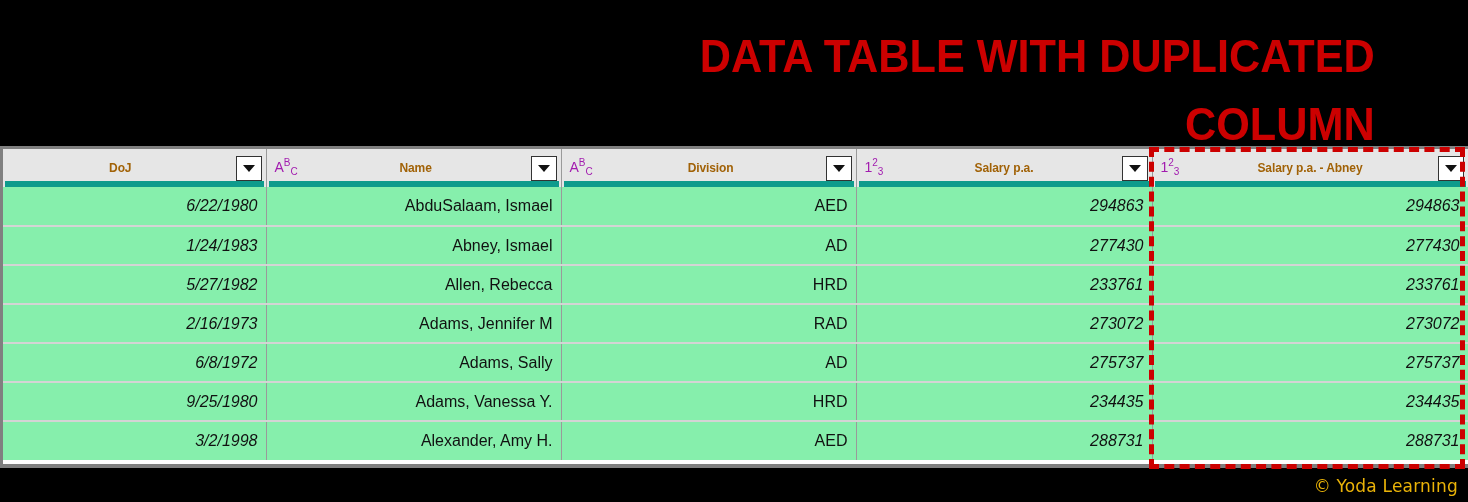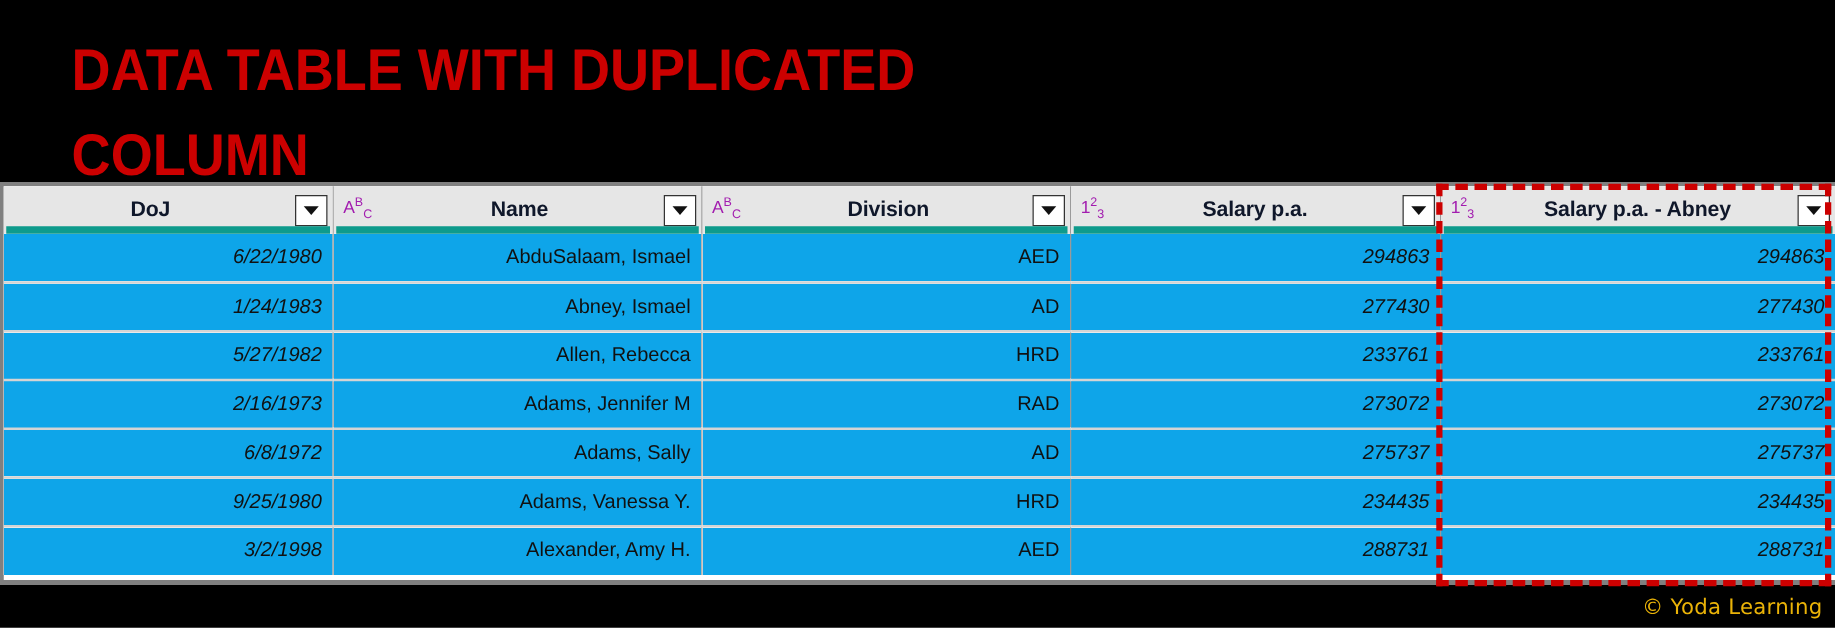--- a/index.html
+++ b/index.html
@@ -15,21 +15,21 @@
     position: relative;
   }
 
   
   #title-block {
     position: absolute;
     top: 0;
     left: 0;
     width: 1432px;
     height: 148px;
-    text-align: left;
+    text-align: right;
     color: #CC0000;
   }
   #title-line {
     font-family: "Liberation Sans Narrow", "Liberation Sans", sans-serif;
     font-weight: bold;
     font-size: 47px;
     line-height: 68px;
     letter-spacing: 0px;
     transform: scaleX(0.92);
     transform-origin: center center;
@@ -82,23 +82,23 @@
     color: #a21caf;
     margin-right: 9px;
     white-space: nowrap;
     line-height: 1;
     flex: 0 0 auto;
     font-family: "Liberation Sans", sans-serif;
   }
   .type-icon sup { font-size: 10px; vertical-align: super; }
   .type-icon sub { font-size: 10px; vertical-align: sub; }
   .hdr-label {
-    font-size: 17px;
+    font-size: 12px;
     font-weight: bold;
-    color: #0f172a;
+    color: #a16207;
     white-space: nowrap;
     overflow: hidden;
     flex: 1 1 auto;
     letter-spacing: -0.1px;
   }
   .filter-btn {
     flex: 0 0 auto;
     width: 26px;
     height: 25px;
     background: #ffffff;
@@ -125,21 +125,21 @@
   }
 
   
   tr.data td {
     height: 39px;
     padding: 0 8px;
     border-right: 1px solid #9a9a9a;
     border-top: 2px solid #d4d4d4;
     font-size: 16px;
     color: #111111;
-    background: #0ea5e9;
+    background: #86efac;
     box-sizing: border-box;
     overflow: hidden;
     white-space: nowrap;
   }
   tr.data:first-child td { border-top: none; }
   td.num {
     text-align: right;
     font-style: italic;
   }
   td.txt { text-align: right; }

